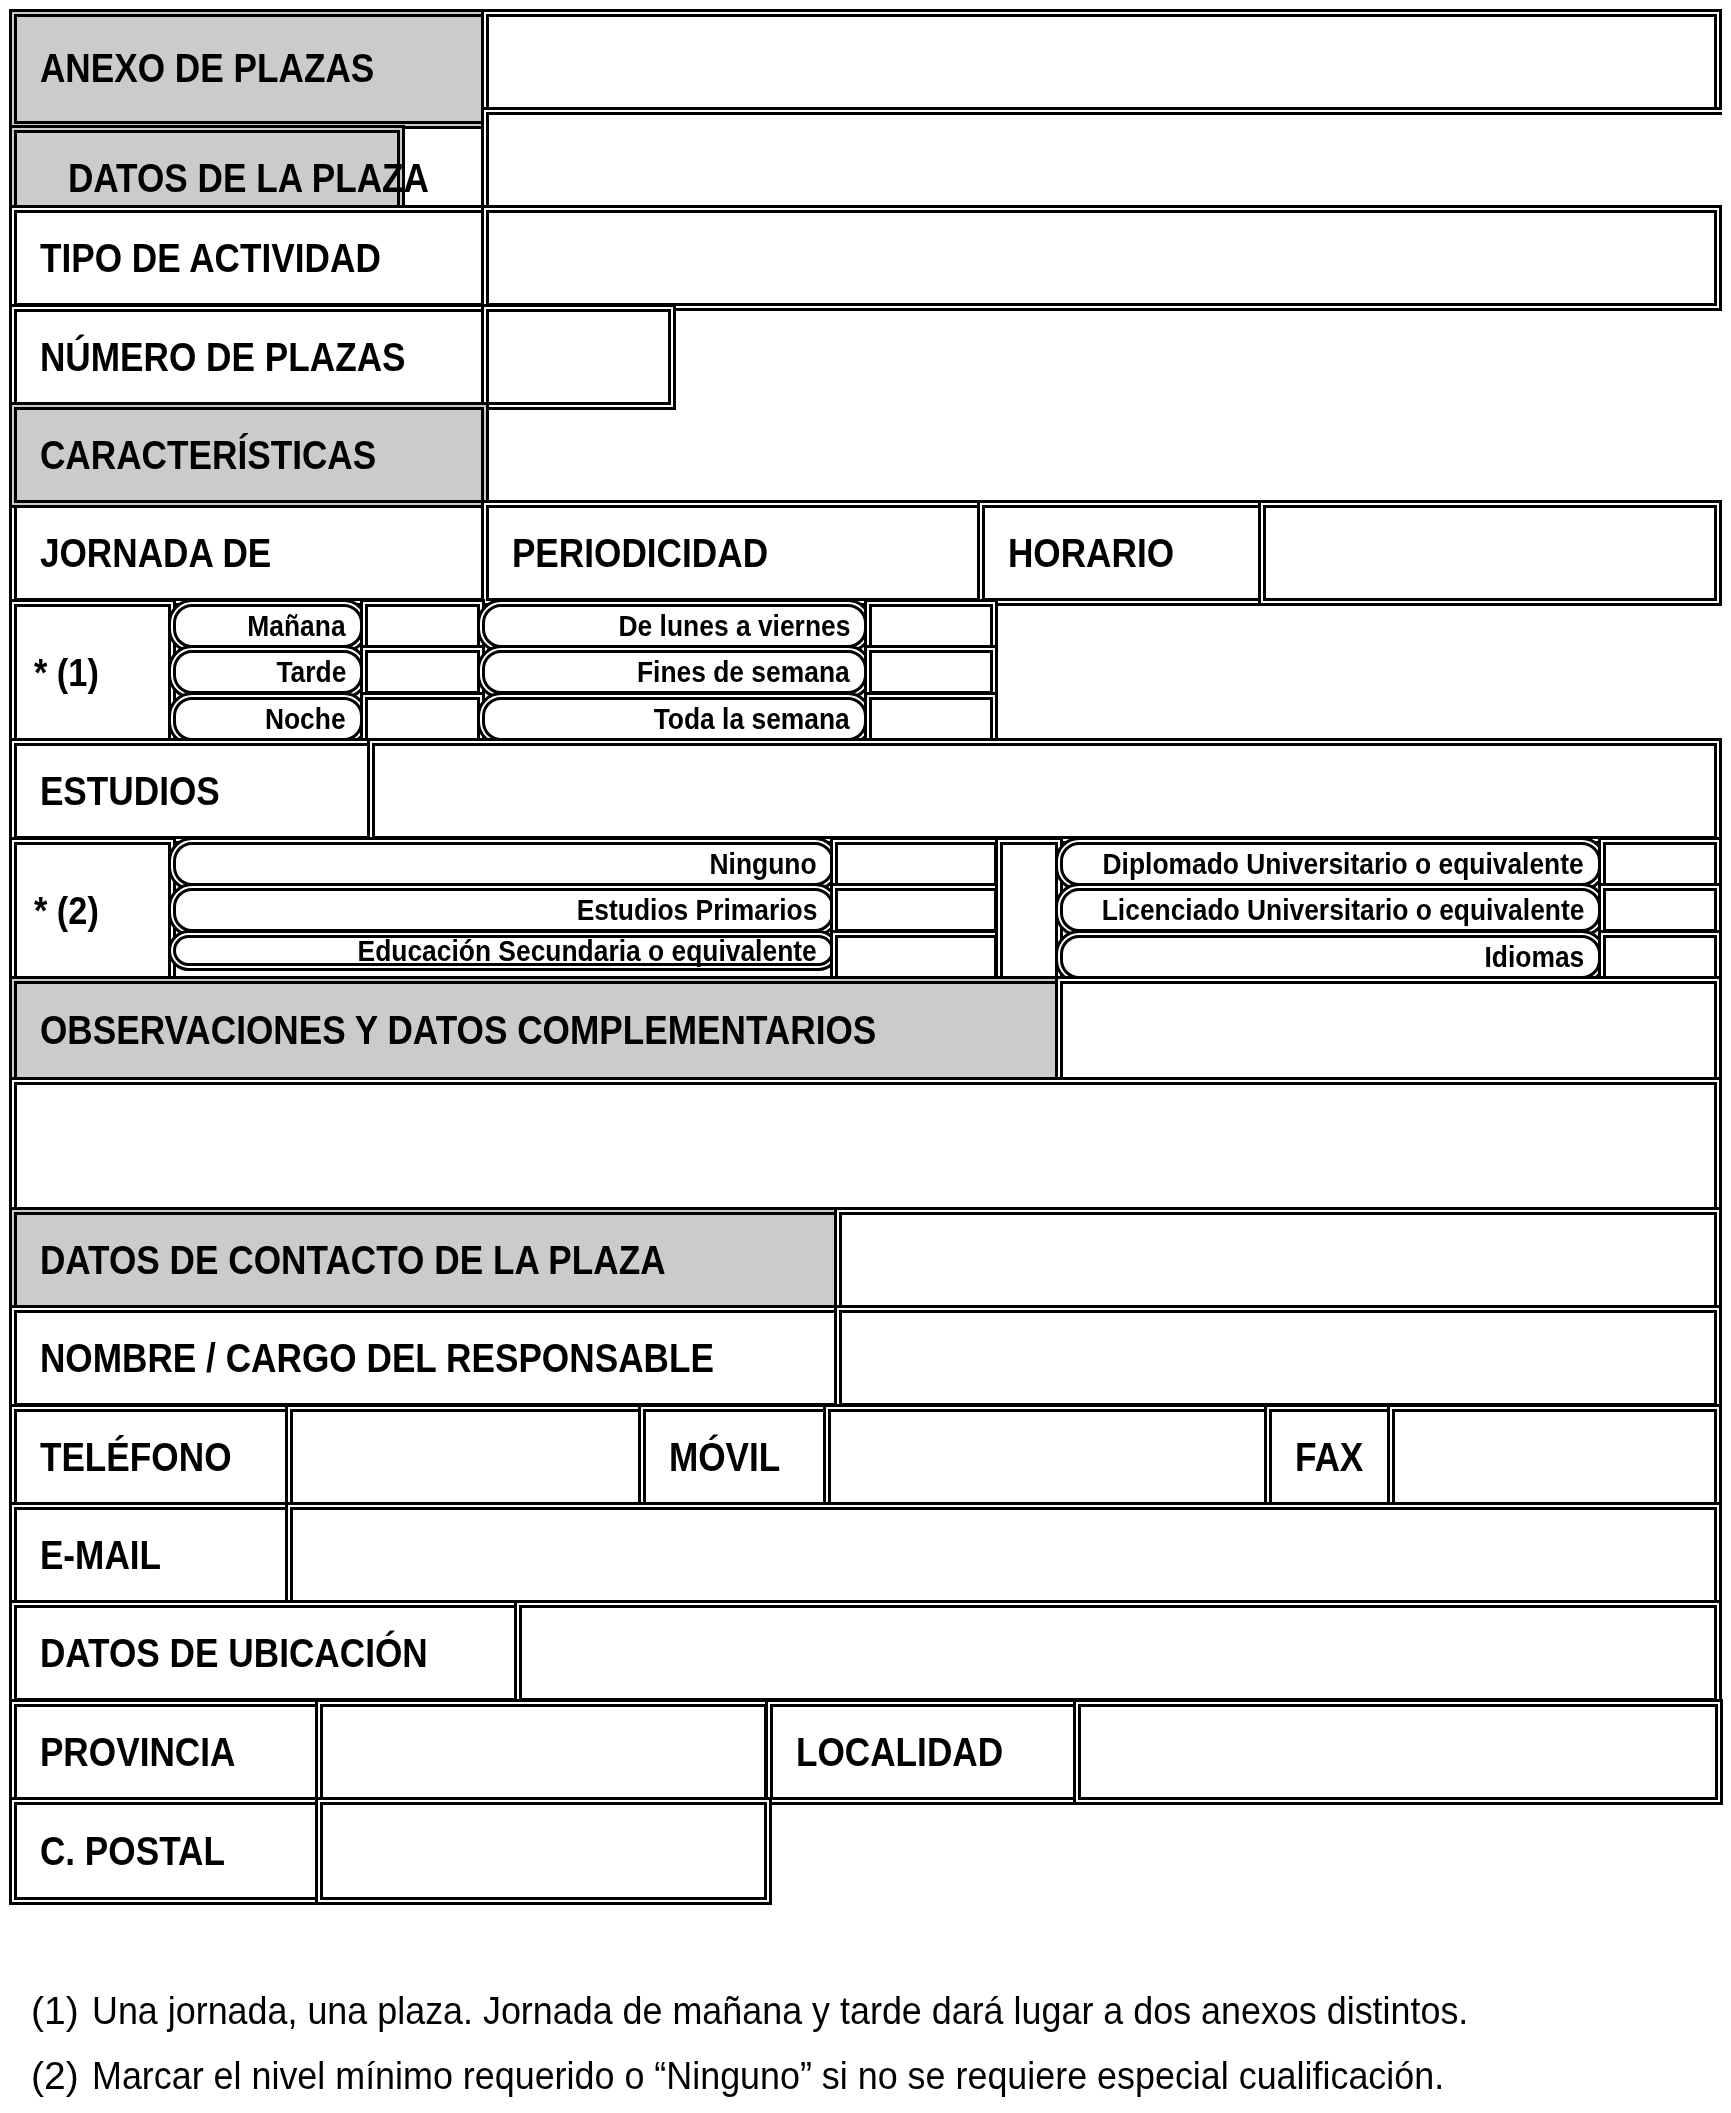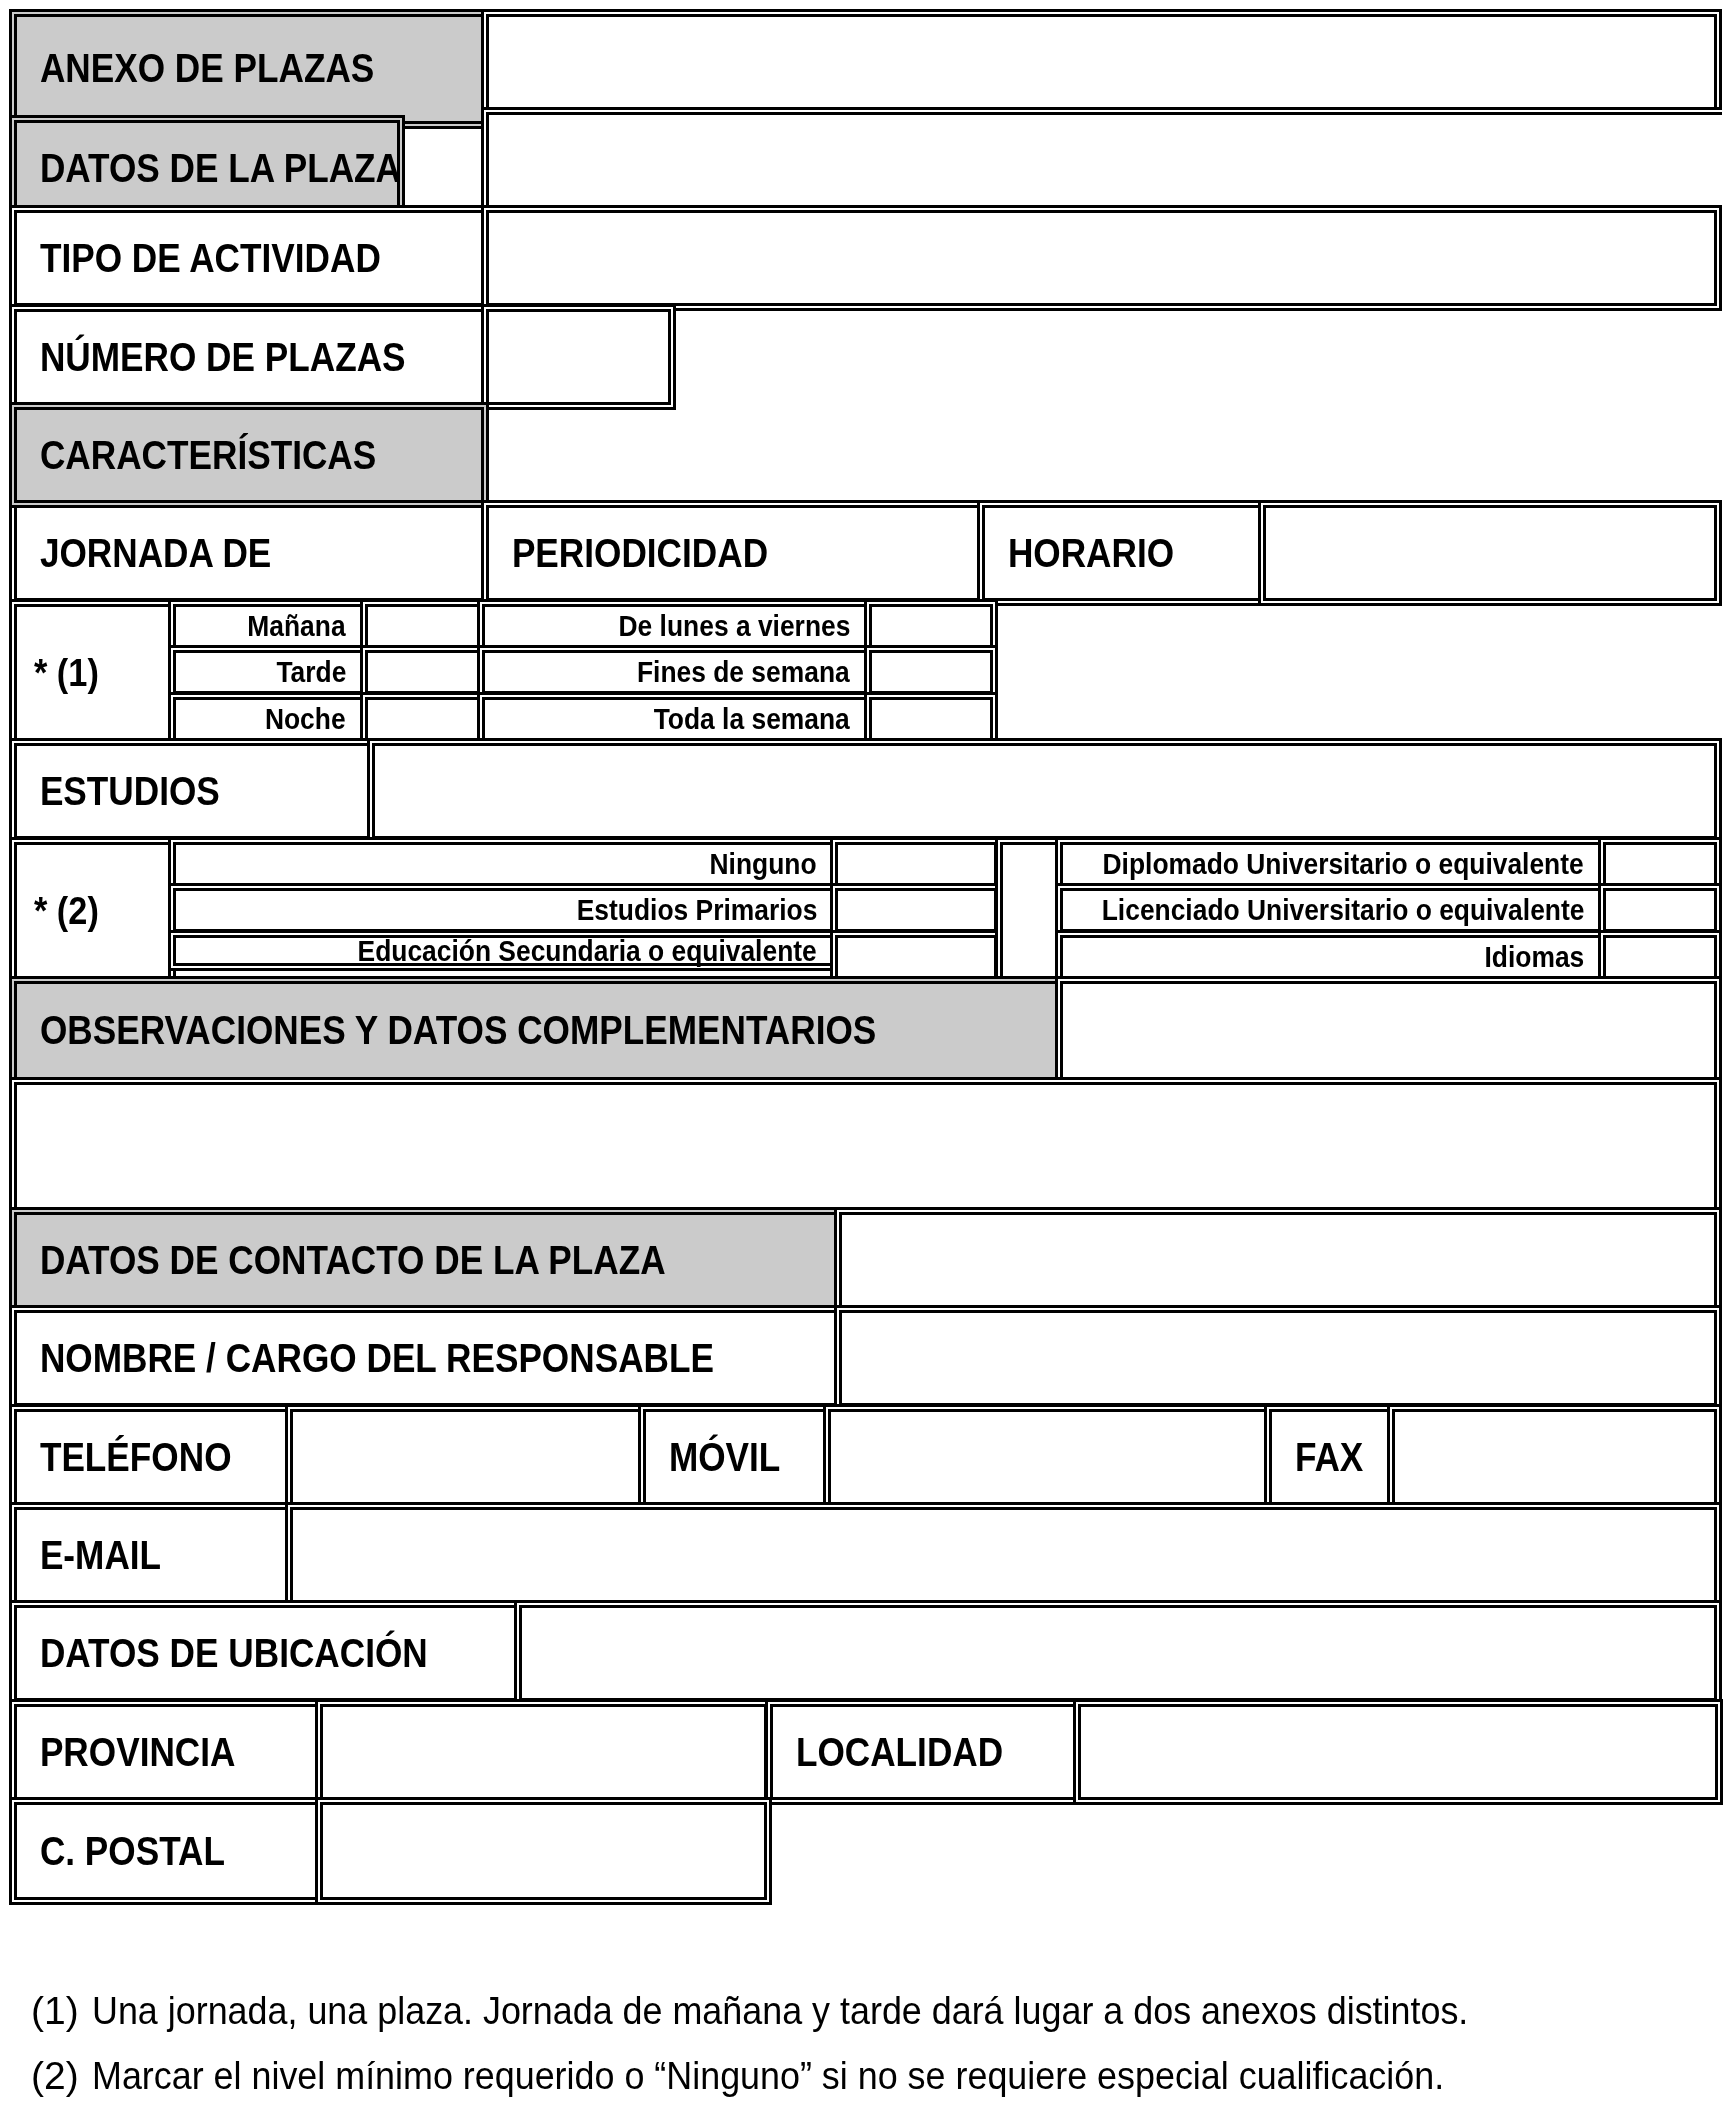--- a/index.html
+++ b/index.html
@@ -25,21 +25,21 @@
     letter-spacing:0px;
   }
   .lbl-sm{
     font-weight:bold;
     font-size:30px;
     white-space:nowrap;
     transform:scaleX(0.88);
     transform-origin:right center;
     padding-right:16px;
   }
-  .cell.right{justify-content:flex-end;}
+  .cell.right{justify-content:flex-end;border-radius:24px;}
   .marker{
     font-weight:bold;
     font-size:39px;
     white-space:nowrap;
     transform:scaleX(0.88);
     transform-origin:left center;
     padding-left:19.3px;
   }
   .footnote{
     position:absolute;
@@ -58,21 +58,21 @@
 </head>
 <body>
 
 <div id="page">
 
   <div class="cell gray" style="left:8.8px; top:8.8px; width:480px; height:120px;">
     <span class="lbl">ANEXO DE PLAZAS</span>
   </div>
   <div class="cell" style="left:481px; top:8.8px; width:1241px; height:106px;"></div>
 
-  <div class="cell gray" style="left:8.8px; top:115px; width:396px; height:106px;">
+  <div class="cell gray" style="left:8.8px; top:125px; width:396px; height:106px;padding-left:28px;">
     <span class="lbl">DATOS DE LA PLAZA</span>
   </div>
   <div class="cell no-right" style="left:481px; top:107px; width:1241px; height:106px;"></div>
 
   <div class="cell" style="left:8.8px; top:205px; width:480px; height:106px;">
     <span class="lbl">TIPO DE ACTIVIDAD</span>
   </div>
   <div class="cell" style="left:481px; top:205px; width:1241px; height:106px;"></div>
 
   <div class="cell" style="left:8.8px; top:304px; width:480px; height:106px;">

